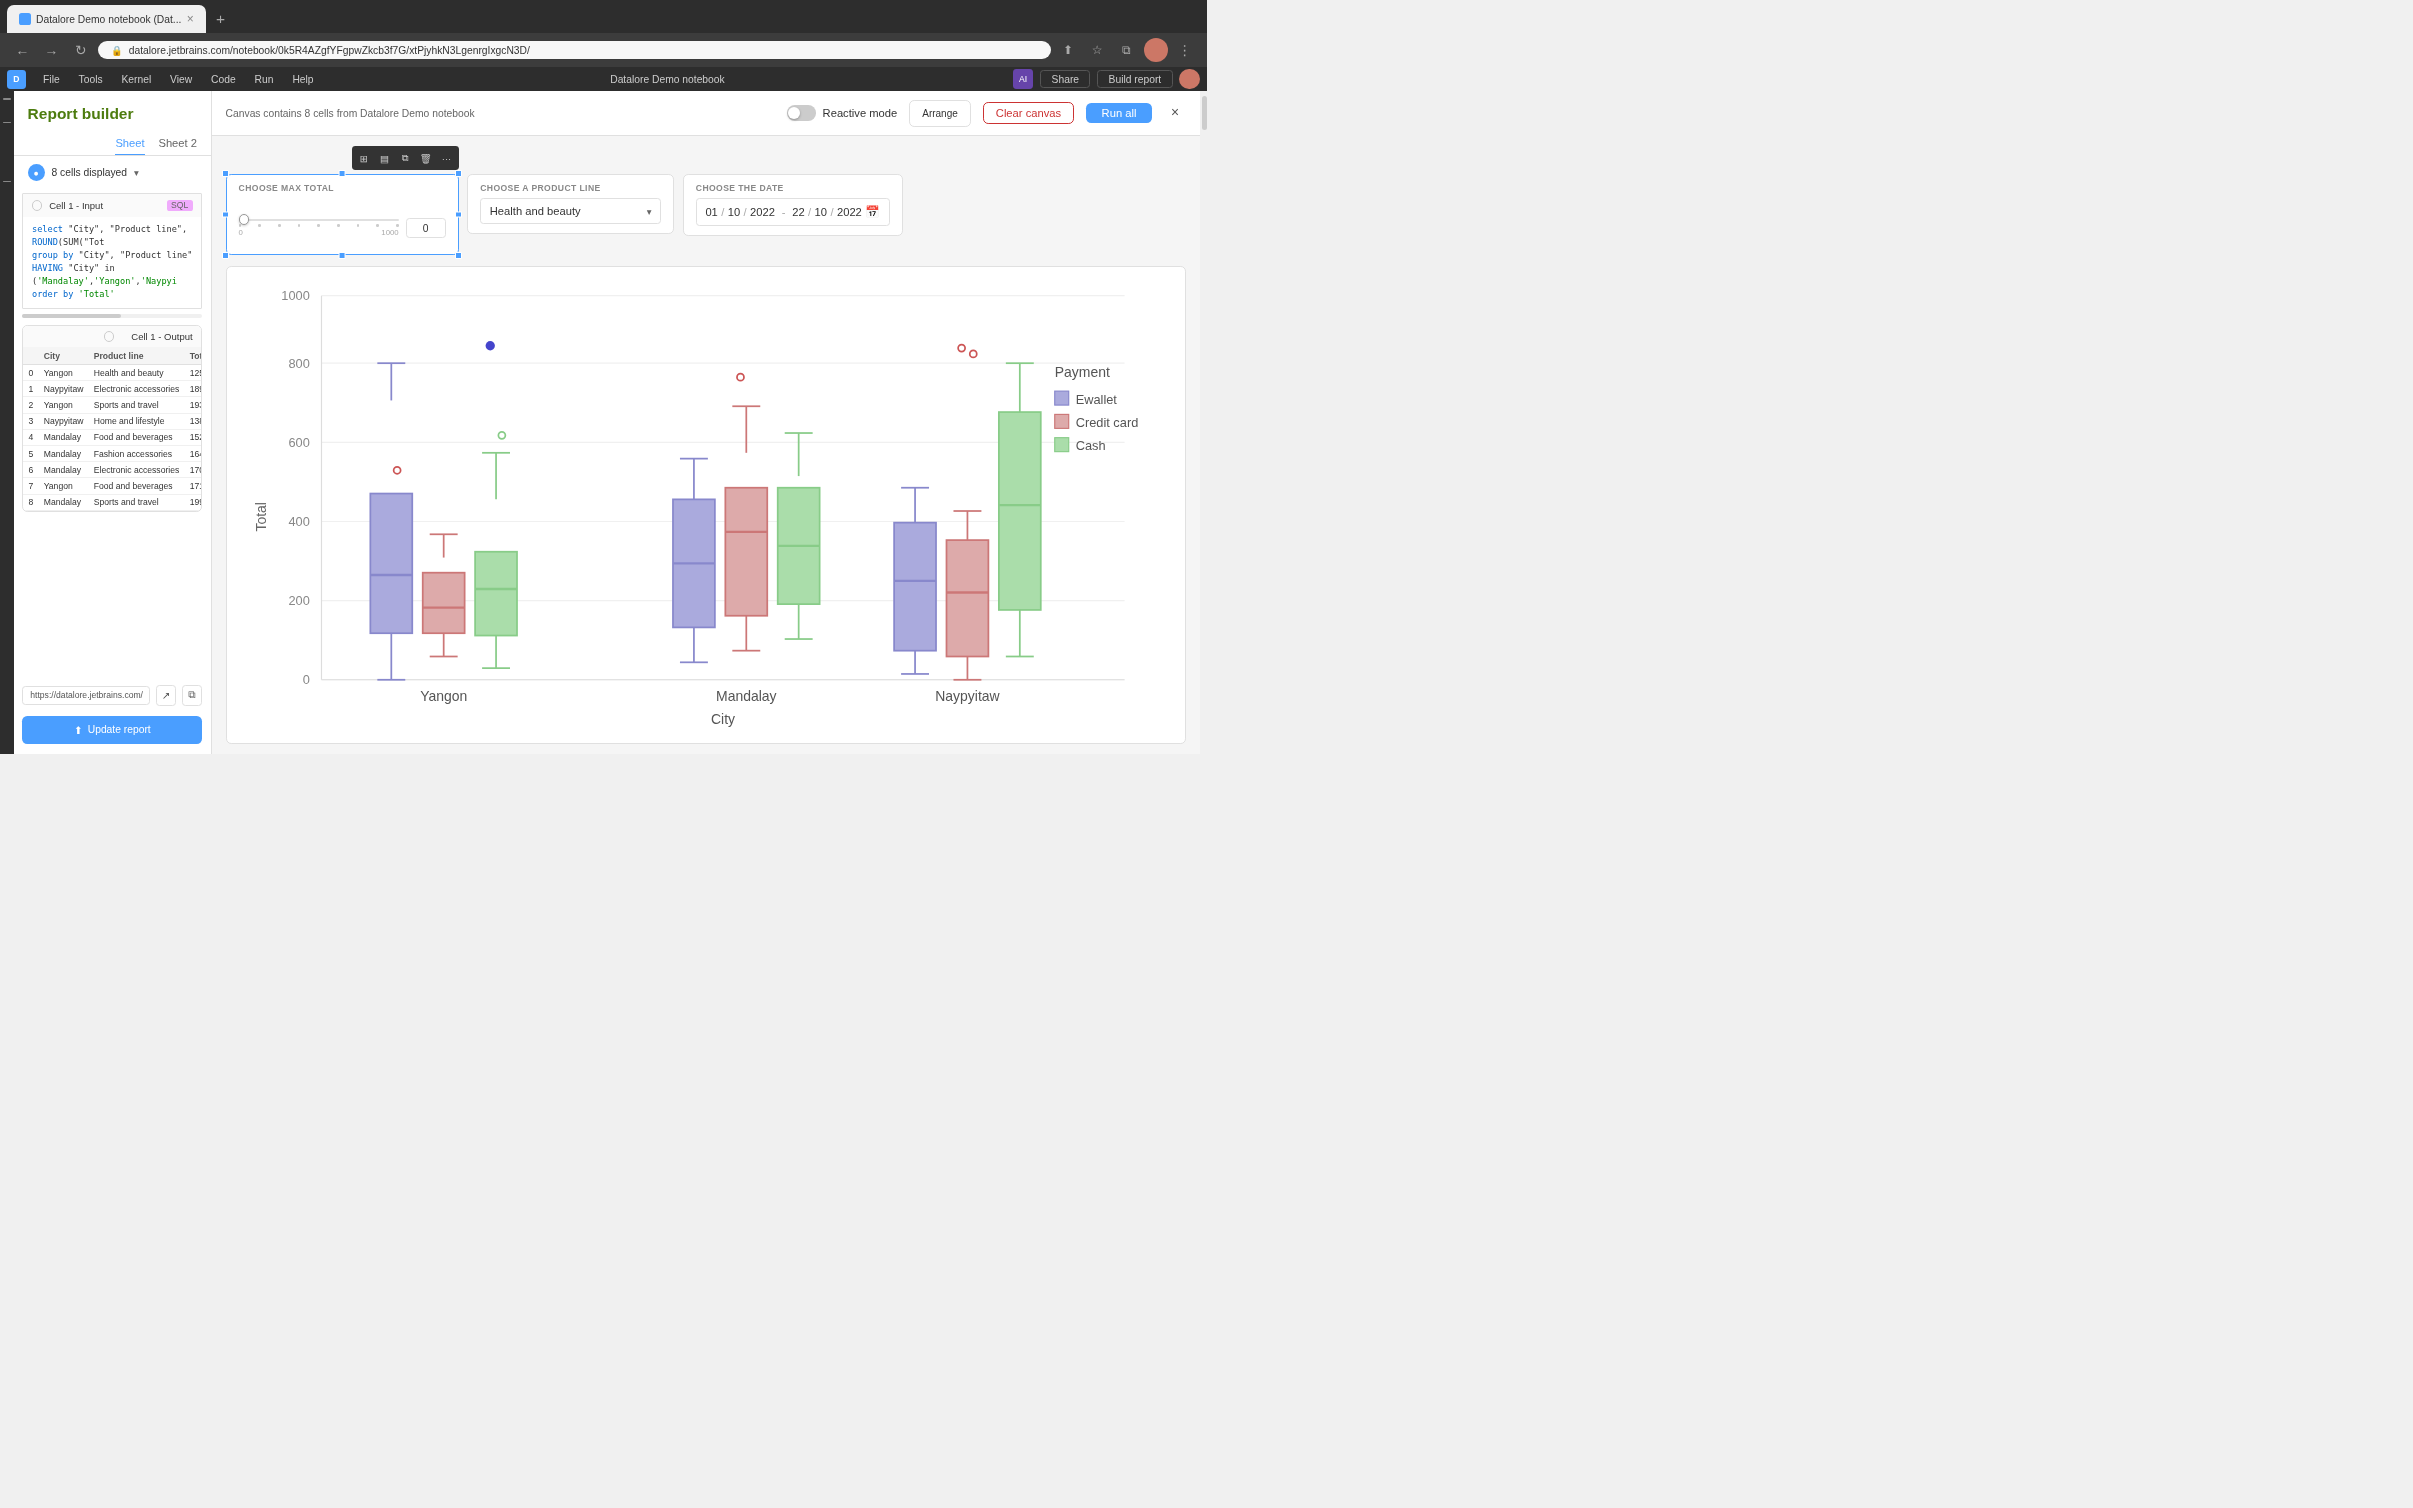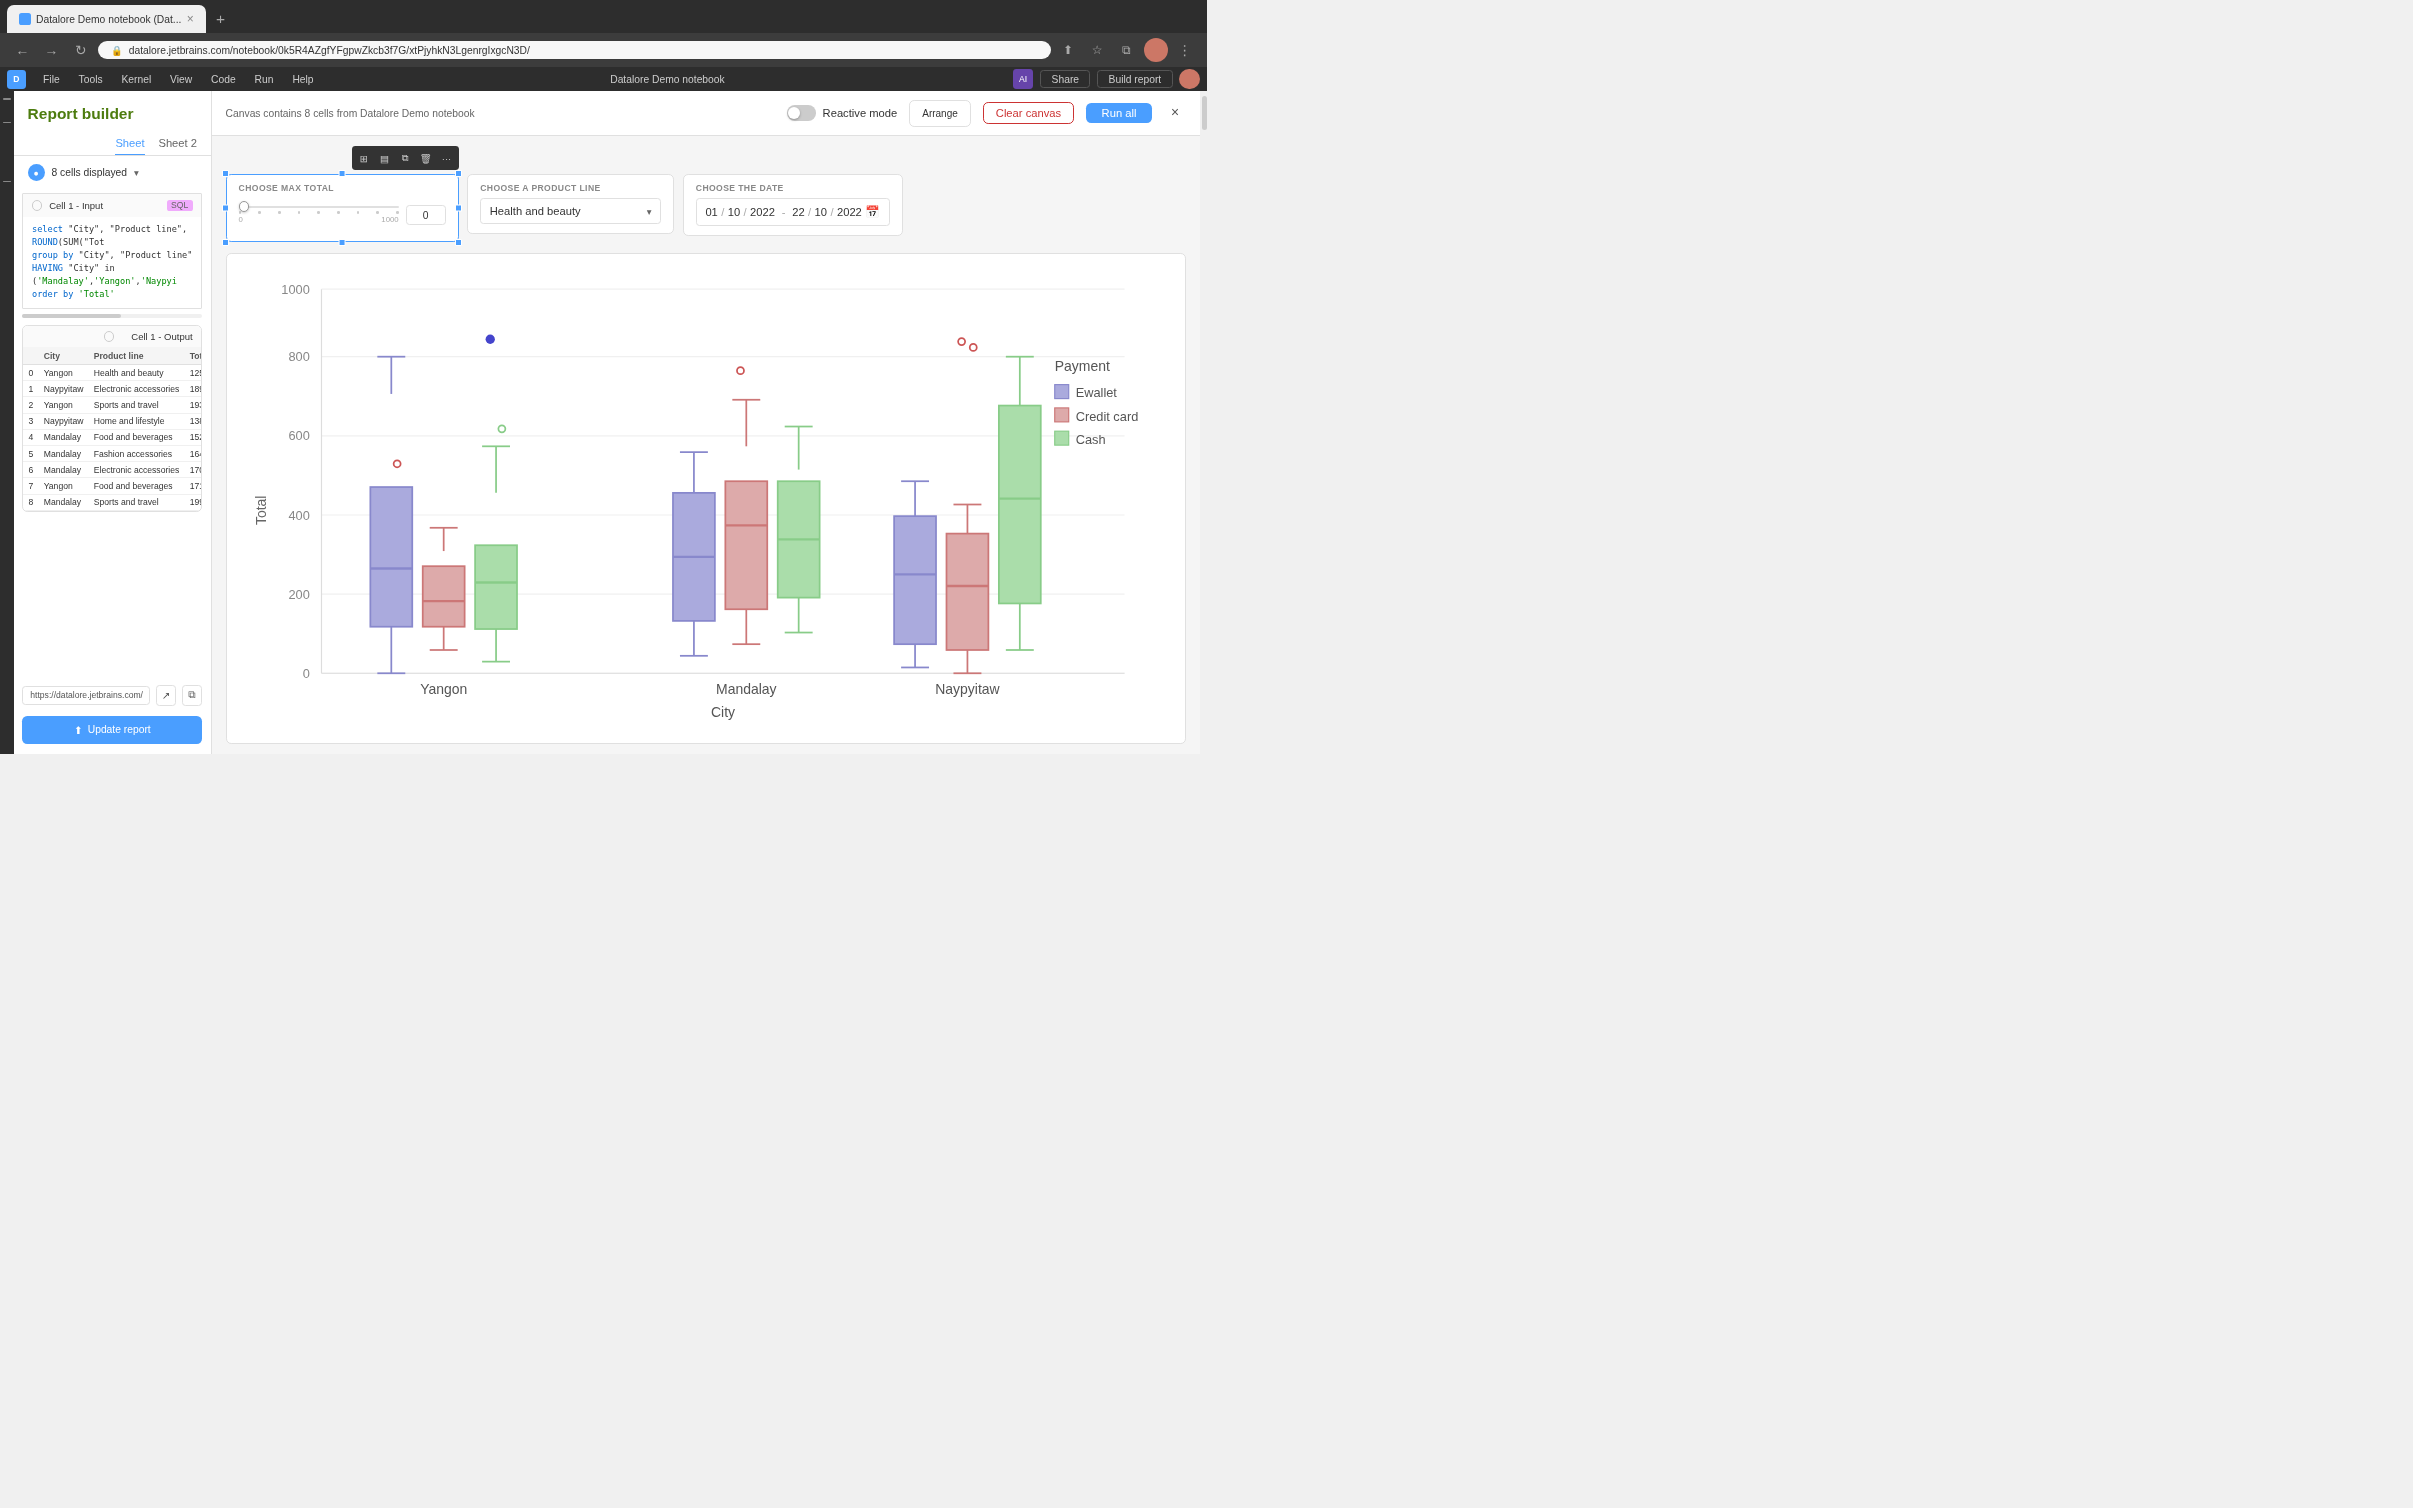--- a/index.html
+++ b/index.html
@@ -222,21 +222,21 @@
 
           <div style="position:absolute;top:-27.6px;right:0;display:flex;gap:1.7px;background:#333;border-radius:3.4px;padding:2.6px;z-index:20;">
             <button style="width:19px;height:19px;background:none;border:none;cursor:pointer;color:#ccc;font-size:9.5px;display:flex;align-items:center;justify-content:center;border-radius:2.6px;">⊞</button>
             <button style="width:19px;height:19px;background:none;border:none;cursor:pointer;color:#ccc;font-size:9.5px;display:flex;align-items:center;justify-content:center;border-radius:2.6px;">▤</button>
             <button style="width:19px;height:19px;background:none;border:none;cursor:pointer;color:#ccc;font-size:9.5px;display:flex;align-items:center;justify-content:center;border-radius:2.6px;">⧉</button>
             <button style="width:19px;height:19px;background:none;border:none;cursor:pointer;color:#ccc;font-size:9.5px;display:flex;align-items:center;justify-content:center;border-radius:2.6px;">🗑</button>
             <button style="width:19px;height:19px;background:none;border:none;cursor:pointer;color:#ccc;font-size:9.5px;display:flex;align-items:center;justify-content:center;border-radius:2.6px;">···</button>
           </div>
 
           <div style="background:white;border-radius:5.2px;border:1.7px solid #4a9eff;padding:8.6px 12px;width:233px;">
-            <div style="font-size:8.6px;color:#888;text-transform:uppercase;letter-spacing:0.4px;font-weight:600;margin-bottom:4px;">CHOOSE MAX TOTAL</div>
+            <div style="font-size:8.6px;color:#888;text-transform:uppercase;letter-spacing:0.4px;font-weight:600;margin-bottom:17px;">CHOOSE MAX TOTAL</div>
             <div style="display:flex;align-items:center;gap:6.9px;">
               <div style="flex:1;position:relative;padding:8.6px 0;">
                 <div style="width:100%;height:2.6px;background:#e0e0e0;border-radius:1.7px;position:relative;">
                   <div style="width:10.3px;height:10.3px;background:white;border:1.7px solid #999;border-radius:50%;position:absolute;top:-4.3px;left:0;box-shadow:0 0.9px 2.6px rgba(0,0,0,0.2);cursor:grab;"></div>
                 </div>
                 <div style="display:flex;justify-content:space-between;margin-top:2.6px;">
                   <span style="width:2.6px;height:2.6px;background:#ccc;border-radius:50%;display:inline-block;"></span>
                   <span style="width:2.6px;height:2.6px;background:#ccc;border-radius:50%;display:inline-block;"></span>
                   <span style="width:2.6px;height:2.6px;background:#ccc;border-radius:50%;display:inline-block;"></span>
                   <span style="width:2.6px;height:2.6px;background:#ccc;border-radius:50%;display:inline-block;"></span>

